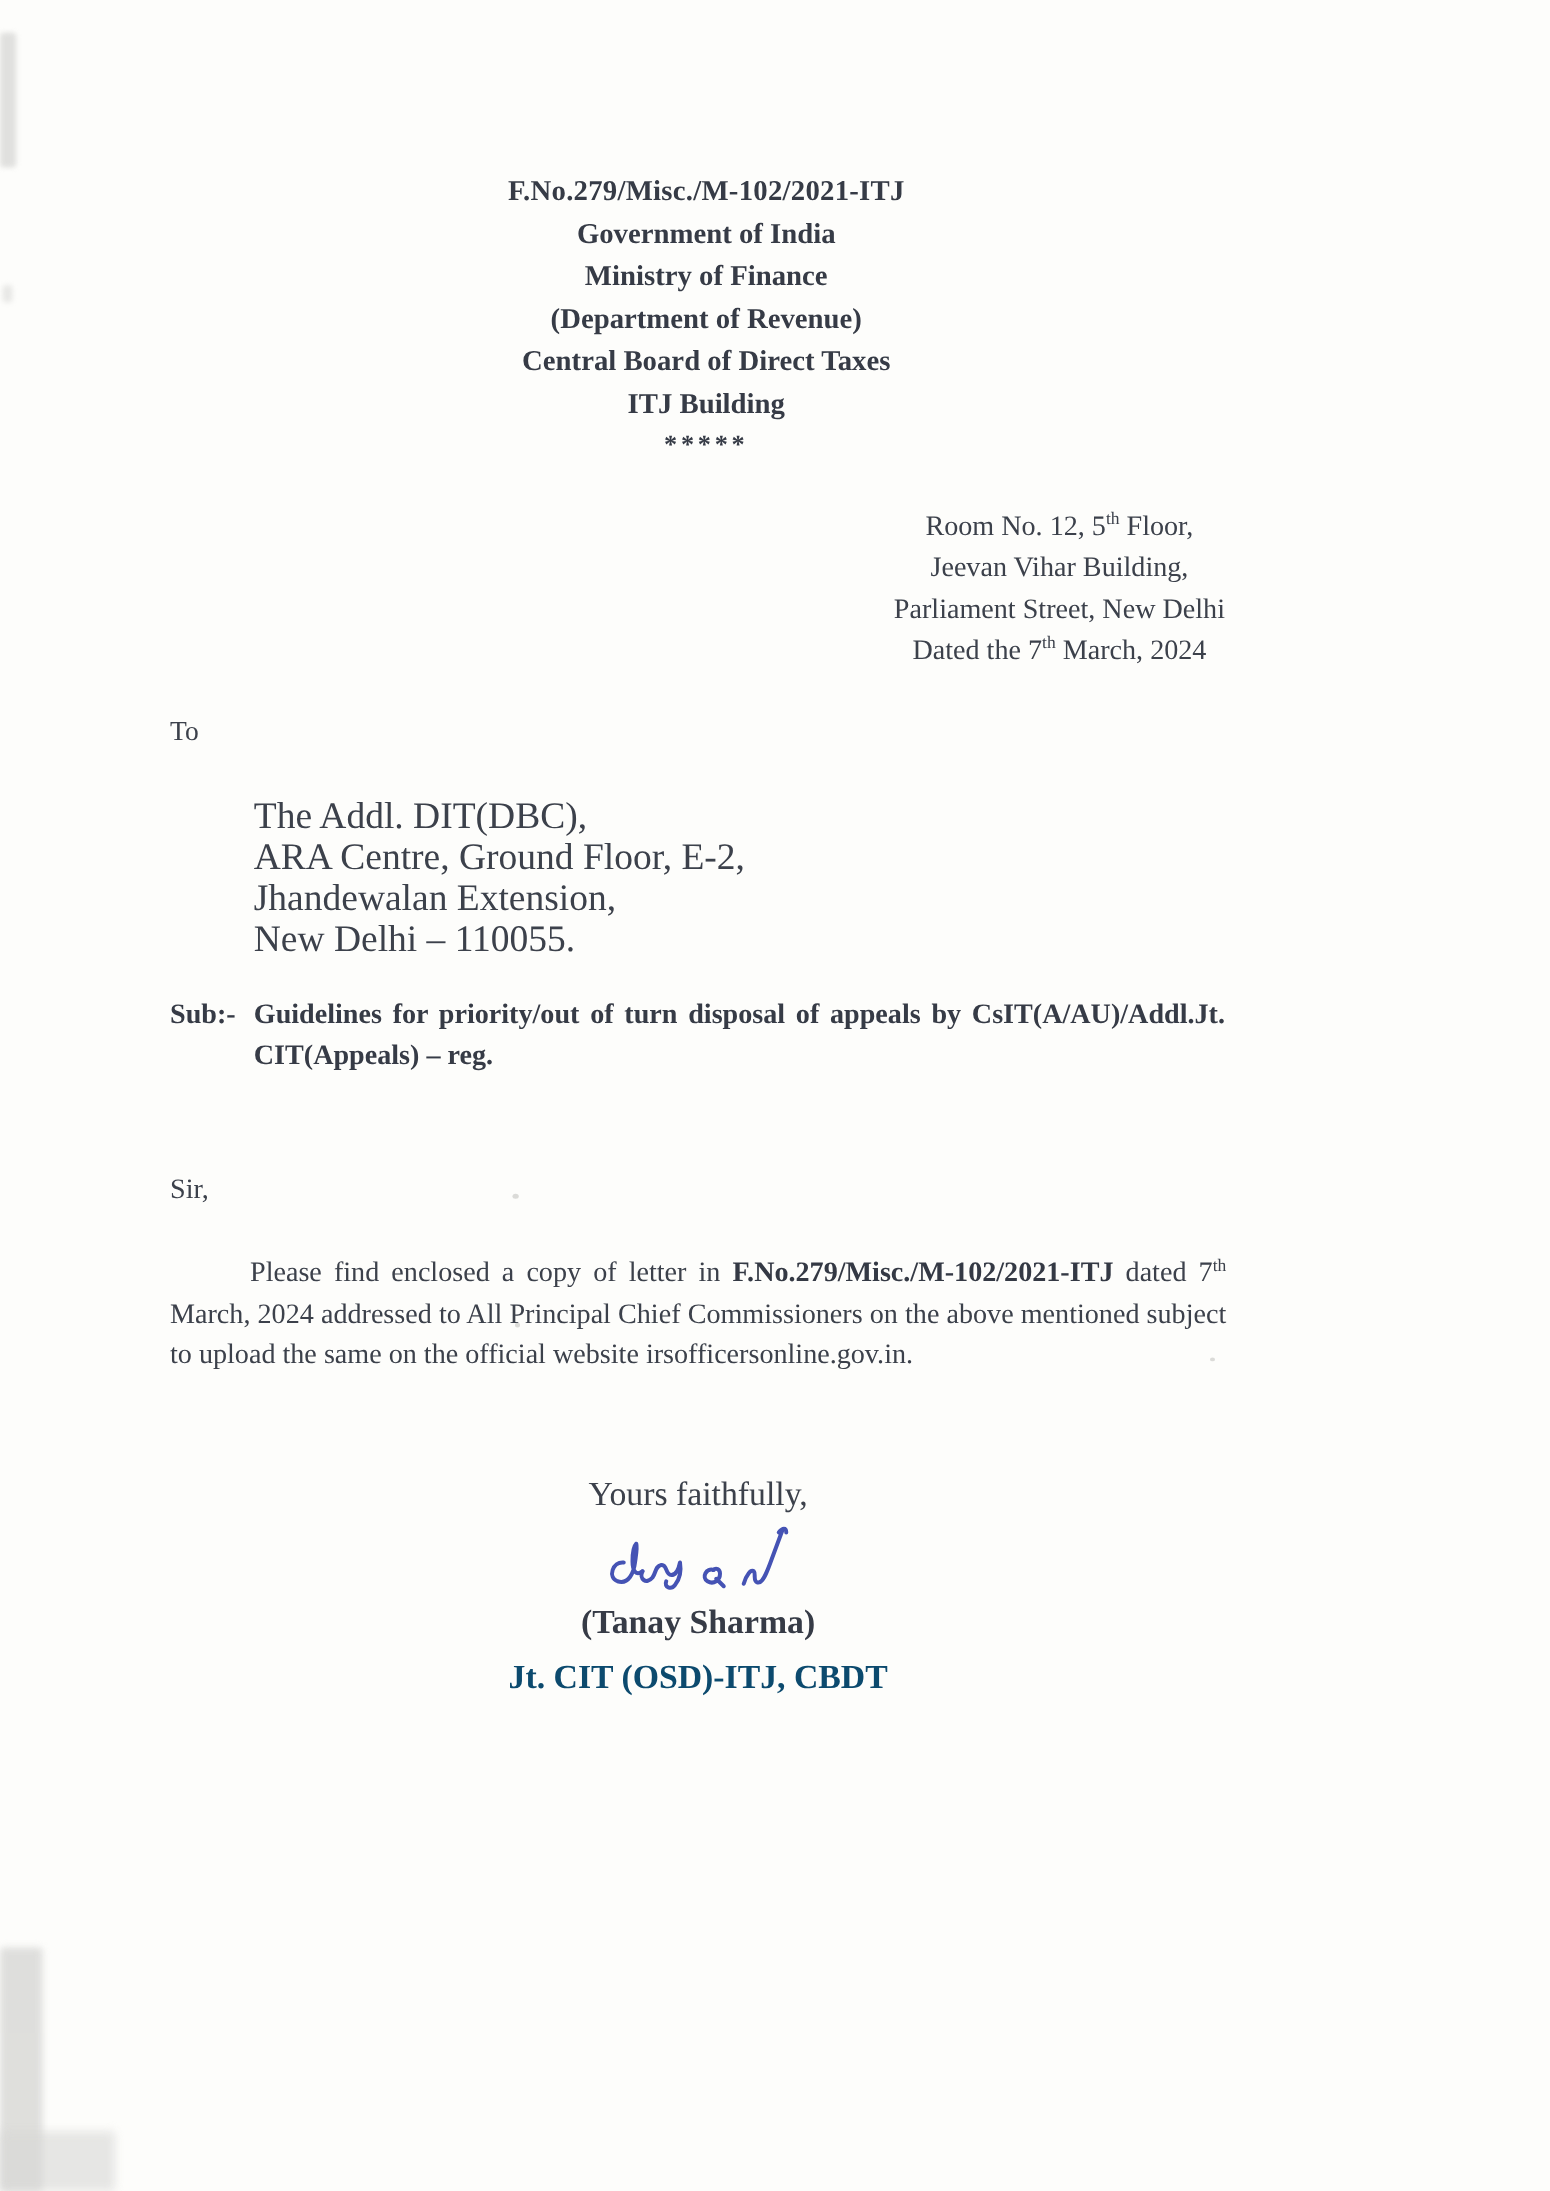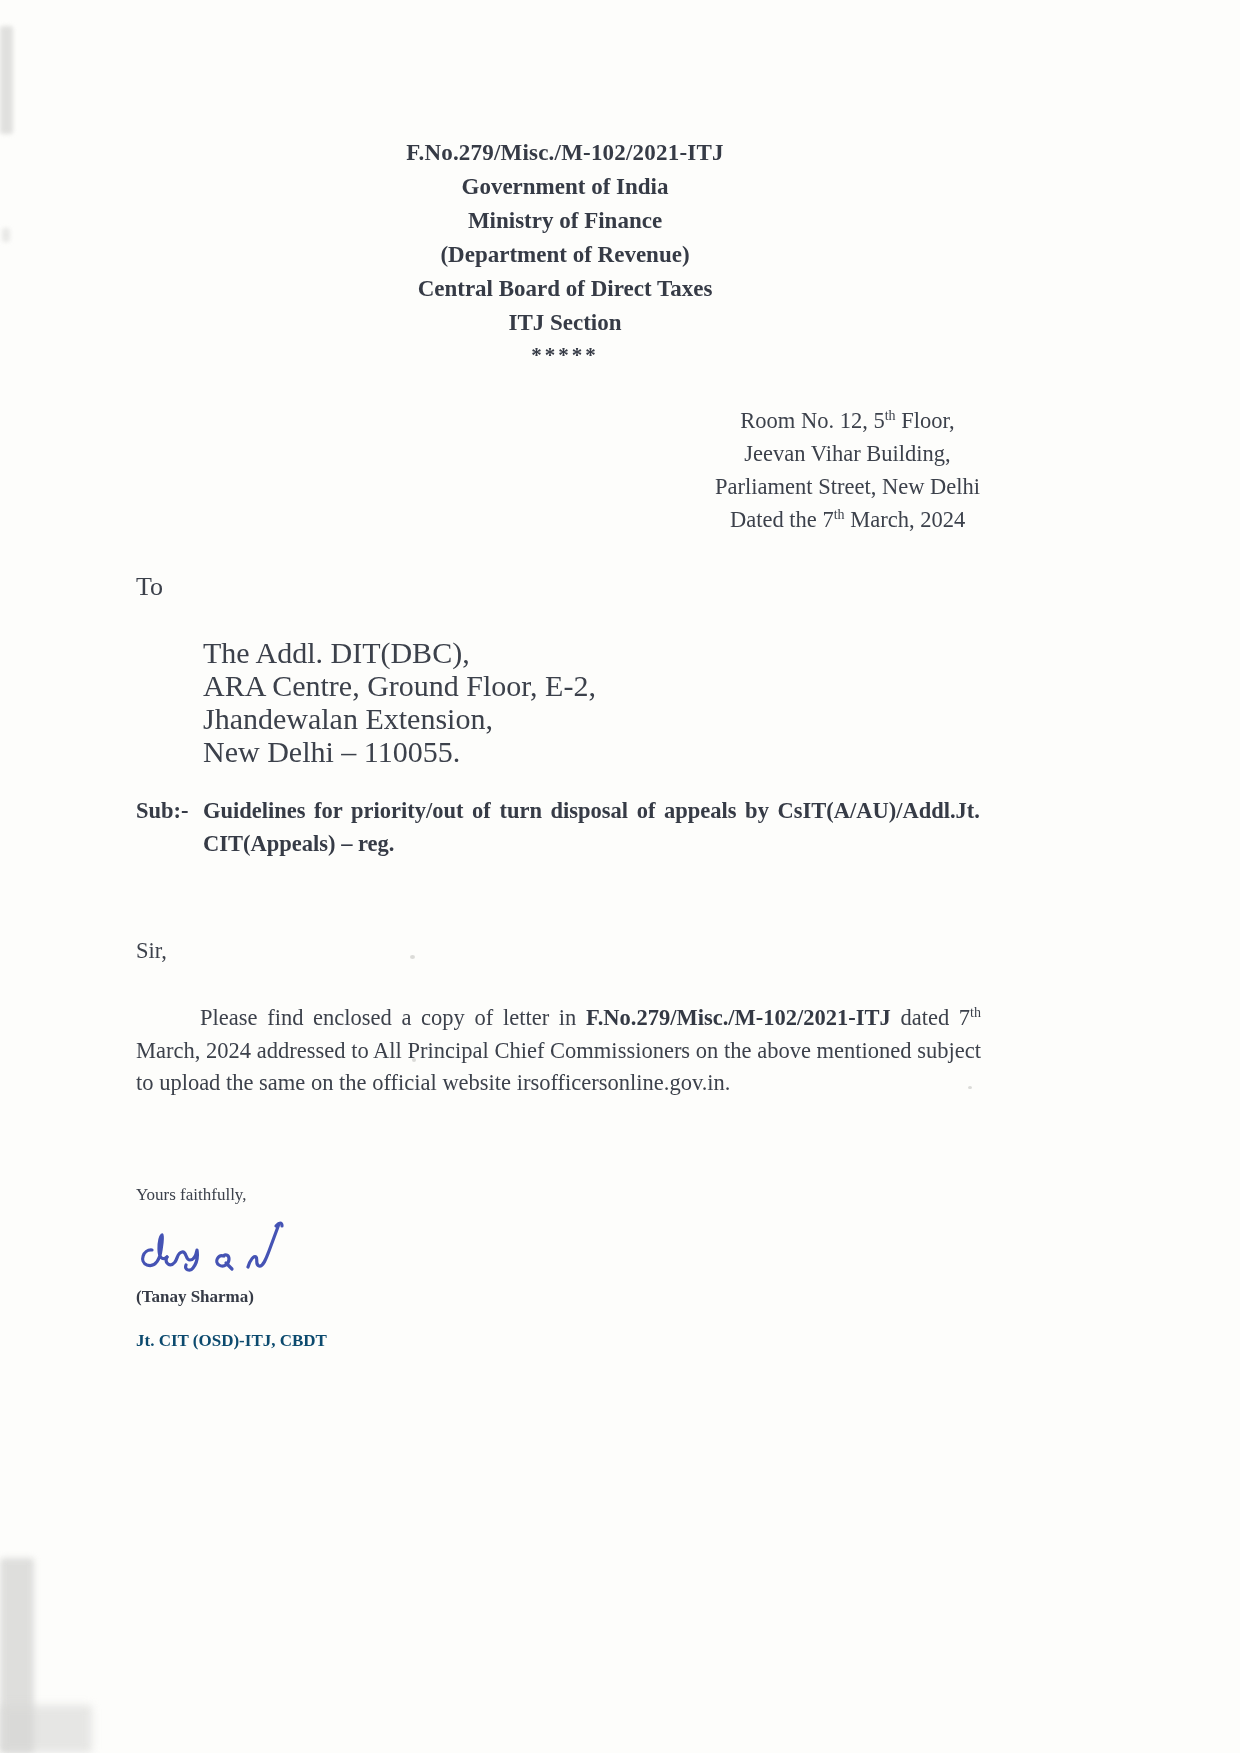--- a/index.html
+++ b/index.html
@@ -48,21 +48,21 @@
     right: 260px; top: 404px;
     text-align: center;
     font-size: 22.5px;
     line-height: 33px;
   }
   sup { font-size: 14px; line-height: 0; }
 
   .to-label {
     position: absolute;
     left: 136px; top: 572px;
-    font-size: 26px;
+    font-size: 22px;
   }
 
   .recipient {
     position: absolute;
     left: 203px; top: 636px;
     font-size: 30px;
     line-height: 33px;
   }
 
   .subject {
@@ -92,22 +92,22 @@
     line-height: 32.5px;
     text-align: justify;
     text-indent: 64px;
   }
   .body-para b { color: #343944; }
 
   .closing {
     position: absolute;
     left: 136px; top: 1180px;
     width: 845px;
-    text-align: left;
-    font-size: 17px;
+    text-align: center;
+    font-size: 27px;
     line-height: 30px;
   }
   .signature-wrap {
     margin: 2px -16px 0 0;
     height: 64px;
   }
   .signatory-name {
     font-weight: bold;
     color: #363b46;
     margin-top: 6px;
@@ -130,21 +130,21 @@
   <div class="speck speck-1"></div>
   <div class="speck speck-2"></div>
   <div class="speck speck-3"></div>
 
   <div class="letterhead">
     <div class="file-no">F.No.279/Misc./M-102/2021-ITJ</div>
     <div>Government of India</div>
     <div>Ministry of Finance</div>
     <div>(Department of Revenue)</div>
     <div>Central Board of Direct Taxes</div>
-    <div>ITJ Section</div>
+    <div>ITJ Building</div>
     <div class="separator">*****</div>
   </div>
 
   <div class="office-address">
     <div><span>Room No. 12, 5</span><sup>th</sup><span> Floor,</span></div>
     <div>Jeevan Vihar Building,</div>
     <div>Parliament Street, New Delhi</div>
     <div><span>Dated the 7</span><sup>th</sup><span> March, 2024</span></div>
   </div>
 

